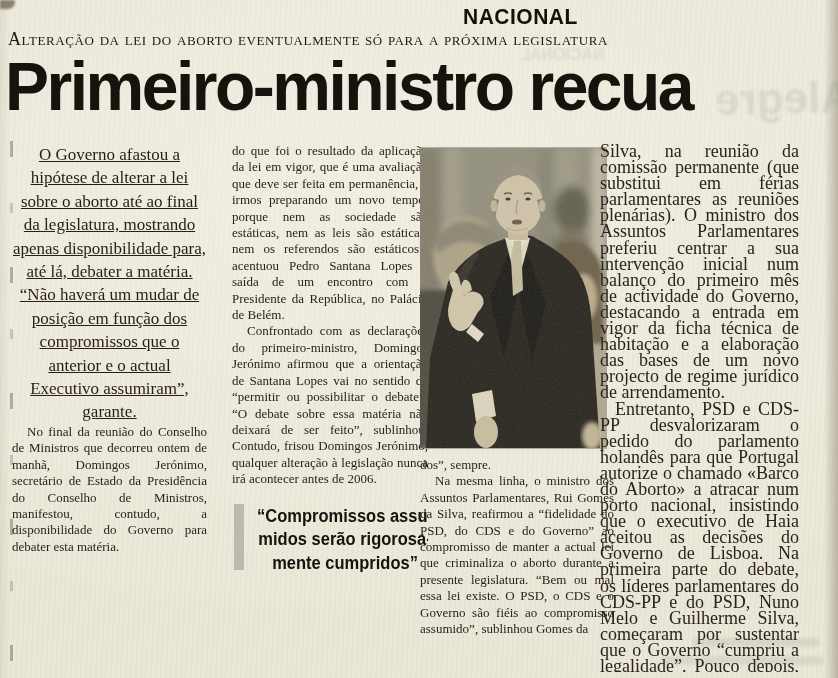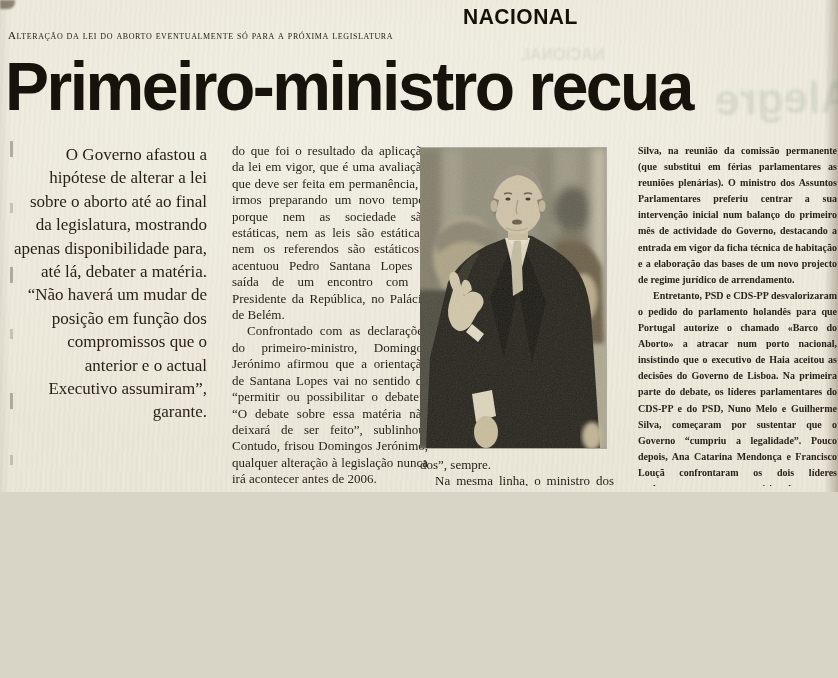--- a/index.html
+++ b/index.html
@@ -1,41 +1,41 @@
 <!DOCTYPE html>
 <html lang="pt"><head>
 <meta charset="utf-8">
 <style>
   html,body{margin:0;padding:0;background:#d8d4c6;}
   .page{
-    position:relative;width:838px;height:492px;overflow:hidden;
+    position:relative;width:838px;height:678px;overflow:hidden;
     background:
       linear-gradient(90deg, rgba(110,100,80,0.10), transparent 10px),
       radial-gradient(140% 90% at 45% 28%, rgba(255,255,255,0.30), transparent 72%),
       repeating-linear-gradient(93deg, rgba(90,80,60,0.025) 0 2px, transparent 2px 5px),
       #ebe7d8;
     font-family:"Liberation Serif", serif;color:#2a231b;
   }
   
   .section-label{position:absolute;top:5px;left:463px;font-family:"Liberation Sans",sans-serif;
     font-weight:bold;font-size:21px;line-height:1;letter-spacing:.5px;color:#151109;
     transform:scaleY(1.08);transform-origin:left top;}
-  .kicker{position:absolute;top:29px;left:8px;font-variant:small-caps;font-size:11px;
+  .kicker{position:absolute;top:29px;left:8px;font-variant:small-caps;font-size:18px;
     letter-spacing:.6px;color:#1f1a12;white-space:nowrap;}
   .headline{position:absolute;top:47px;left:5px;margin:0;font-family:"Liberation Sans",sans-serif;
     font-weight:bold;font-size:66px;letter-spacing:-2.5px;color:#17120c;
     transform:scaleY(1.04);transform-origin:left top;white-space:nowrap;}
   
   .col{position:absolute;top:143px;bottom:6px;overflow:hidden;font-size:13px;line-height:16.4px;
     text-align:justify;color:#2a231b;}
   #col1{left:12px;width:195px;}
   #col2{left:232px;width:196px;}
   #col3{left:420px;width:194px;}
-  #col4{left:638px;width:199px;font-size:10px;line-height:16.1px;font-weight:bold;}
-  .lead{font-size:17px;line-height:23.4px;text-align:right;color:#271f15;margin:3px 0 17px 0;}
+  #col4{left:600px;width:199px;font-size:18px;line-height:16.1px;}
+  .lead{font-size:17px;line-height:23.4px;text-align:center;color:#271f15;margin:3px 0 17px 0;text-decoration:underline;}
   .col p{margin:0;}
   .indent{text-indent:15px;}
   
   .pullquote{display:flex;gap:13px;margin:16px 0 14px 2px;width:210px;}
   .pq-bar{width:10px;flex:none;background:#bdb9ac;}
   .pq-text{font-family:"Liberation Sans",sans-serif;font-weight:bold;font-size:16.5px;
     line-height:22px;white-space:pre-line;text-align:center;color:#16120d;
     transform:scaleY(1.06);transform-origin:left top;}
   
   .photo{width:186px;height:300px;margin:5px 0 9px 0;outline:1px solid rgba(60,55,45,.35);}
@@ -71,20 +71,21 @@
   <div class="ghost-alegre">Alegre</div>
   <div class="ghost-smudge1"></div>
   <div class="ghost-smudge2"></div>
 
   <div class="section-label">NACIONAL</div>
   <div class="kicker">Alteração da lei do aborto eventualmente só para a próxima legislatura</div>
   <h1 class="headline">Primeiro-ministro recua</h1>
 
   <div class="col" id="col1">
     <p class="lead">O Governo afastou a hipótese de alterar a lei sobre o aborto até ao final da legislatura, mostrando apenas disponibilidade para, até lá, debater a matéria. “Não haverá um mudar de posição em função dos compromissos que o anterior e o actual Executivo assumiram”, garante.</p>
+    <p class="indent">No final da reunião do Conselho de Ministros que decorreu ontem de manhã, Domingos Jerónimo, secretário de Estado da Presidência do Conselho de Ministros, manifestou, contudo, a disponibilidade do Governo para debater esta matéria.</p>
   </div>
 
   <div class="col" id="col2">
     <p>do que foi o resultado da aplicação da lei em vigor, que é uma avaliação que deve ser feita em permanência, e irmos preparando um novo tempo, porque nem as sociedade são estáticas, nem as leis são estáticas, nem os referendos são estáticos”, acentuou Pedro Santana Lopes à saída de um encontro com o Presidente da República, no Palácio de Belém.</p>
     <p class="indent">Confrontado com as declarações do primeiro-ministro, Domingos Jerónimo afirmou que a orientação de Santana Lopes vai no sentido de “permitir ou possibilitar o debate”. “O debate sobre essa matéria não deixará de ser feito”, sublinhou. Contudo, frisou Domingos Jerónimo, qualquer alteração à legislação nunca irá acontecer antes de 2006.</p>
     <div class="pullquote">
       <div class="pq-bar"></div>
       <div class="pq-text">“Compromissos assu-
 midos serão rigorosa-
 mente cumpridos”</div>

